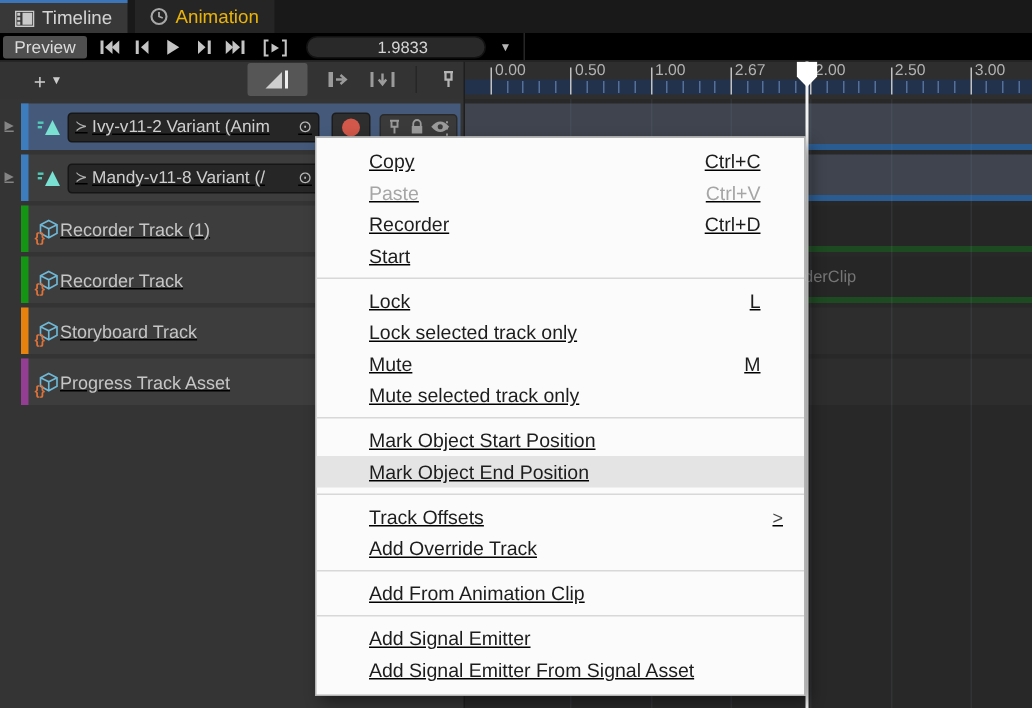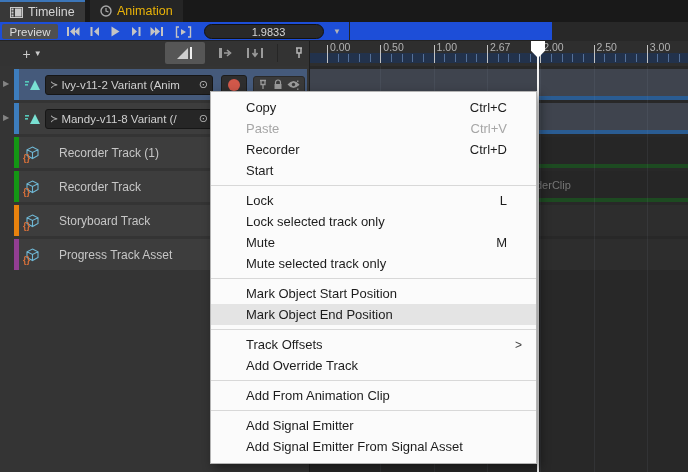--- a/index.html
+++ b/index.html
@@ -2,31 +2,31 @@
 <html><head>
 <meta charset="utf-8">
 <style>
   * { margin:0; padding:0; box-sizing:border-box; }
   html,body { background:#111; }
   #stage {
     position:relative; width:688px; height:472px; overflow:hidden;
     background:#282828; font-family:"Liberation Sans","DejaVu Sans",sans-serif;
     -webkit-font-smoothing:antialiased; user-select:none;
   }
-  .abs { position:absolute; }
+  .abs { position:absolute;text-decoration:underline; }
 
   
   #tabbar { left:0; top:0; width:688px; height:22px; background:#191919; }
   .tab { position:absolute; top:0; height:22px; display:flex; align-items:center; gap:5px;
          padding:0 10px; font-size:12.5px; }
   .tab.active { background:#383838; color:#d4d4d4; border-top:2px solid #3c76b9; }
   .tab.inactive { background:#252525; color:#eab308; }
 
   
-  #toolbar { left:0; top:22px; width:552px; height:19px; background:#1d4ed8; border-bottom:1px solid #232323; }
+  #toolbar { left:0; top:22px; width:688px; height:19px; background:#000000; border-bottom:1px solid #232323; }
   .tbtn { position:absolute; display:flex; align-items:center; justify-content:center; color:#c4c4c4; }
   #preview-btn { left:2px; top:2px; width:56px; height:15px; background:#4f4f4f; border-radius:2px;
                  font-size:11.5px; color:#dcdcdc; }
   #time-field { left:204px; top:2px; width:120px; height:15px; background:#292929;
                 border:1px solid #121212; border-radius:8px; color:#d6d6d6; font-size:11px;
                 display:flex; align-items:center; padding-left:9px; }
   #time-caret { left:330px; top:2px; width:14px; height:15px; color:#b5b5b5; font-size:8px; }
   .vsep { width:1px; background:#262626; }
   #crumb-wrap { filter:drop-shadow(1px 0 0 #555) drop-shadow(-1px 0 0 #2a2a2a); }
 
@@ -46,21 +46,21 @@
   #left-panel { left:0; top:66px; width:310px; height:406px; background:#343434; }
   #content-bg { left:310px; top:66px; width:378px; height:406px; background:#282828; }
   .gridline { position:absolute; top:66px; width:1px; height:406px; background:rgba(150,160,175,0.10); z-index:2; }
 
   
   .foldout { position:absolute; font-size:8px; color:#848484; z-index:1; }
   .trk-header { position:absolute; left:14px; width:293px; height:31px; background:#3d3d3d;
                 display:flex; align-items:center; z-index:1; }
   .trk-header.sel { background:#455a7b; }
   .trk-stripe { width:5px; height:31px; flex:0 0 5px; }
-  .trk-label { font-size:12px; color:#c6c6c6; margin-left:19px; white-space:nowrap; }
+  .trk-label { font-size:12px; color:#c6c6c6; margin-left:0; white-space:nowrap; }
   .obj-field { position:relative; margin-left:4px; width:168px; height:20px; background:#262626;
                border:1px solid #161616; border-radius:3px; display:flex; align-items:center;
                padding:0 4px; gap:3px; color:#cfcfcf; font-size:11.5px; overflow:hidden; }
   .obj-name { white-space:nowrap; overflow:hidden; flex:1; }
   .picker { color:#b9b9b9; font-size:11px; flex:0 0 auto; }
   .avatar-glyph { color:#b0b0b0; font-size:10px; flex:0 0 auto; }
   .rec-btn { position:relative; margin-left:8px; width:26px; height:20px; background:#2e2e2e;
              border:1px solid #1c1c1c; border-radius:3px; display:flex; align-items:center; justify-content:center; }
   .rec-dot { width:12px; height:12px; border-radius:50%; background:#d1584a; }
   .icon-cluster { margin-left:6px; width:52px; height:18px; background:#3a3a3a; border:1px solid #2a2a2a;

